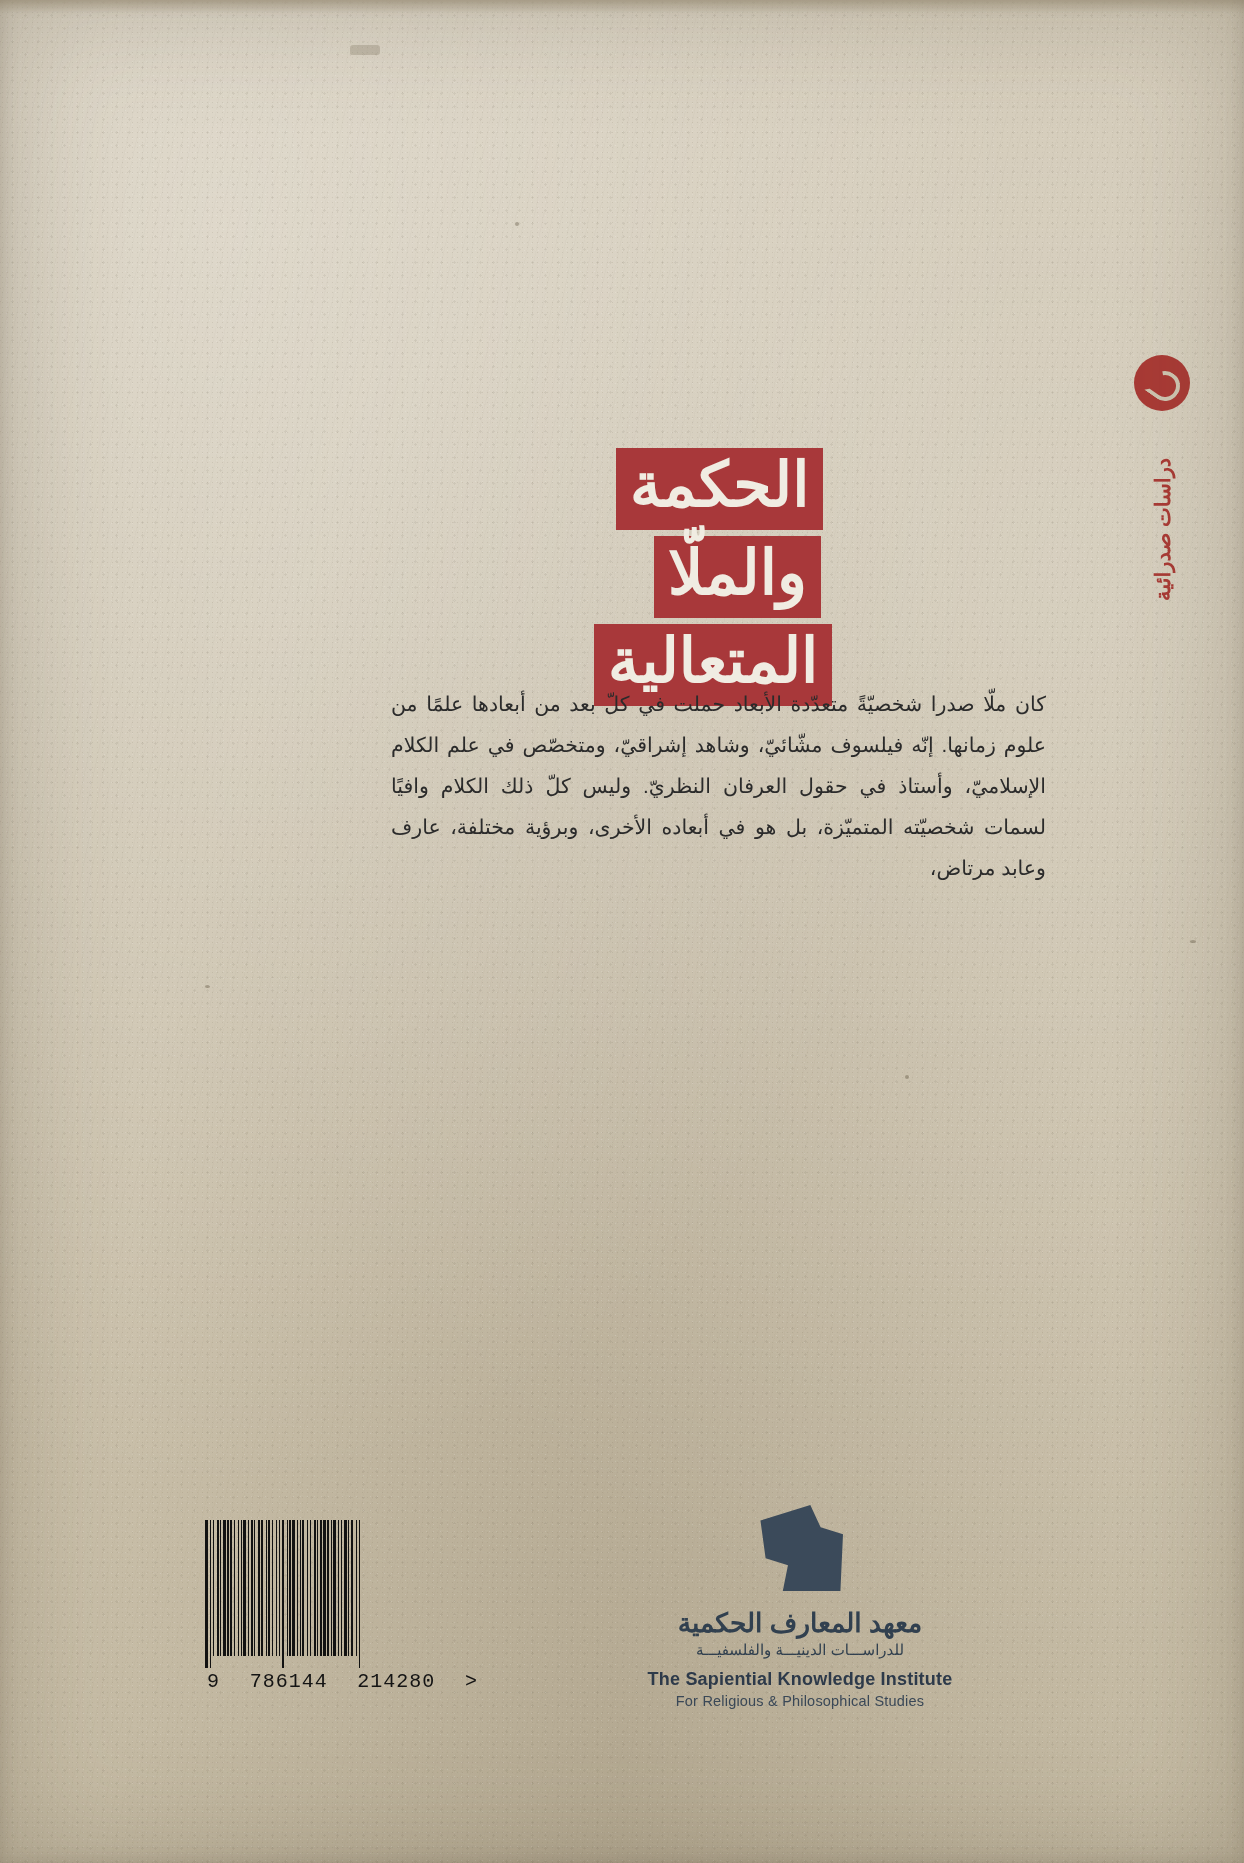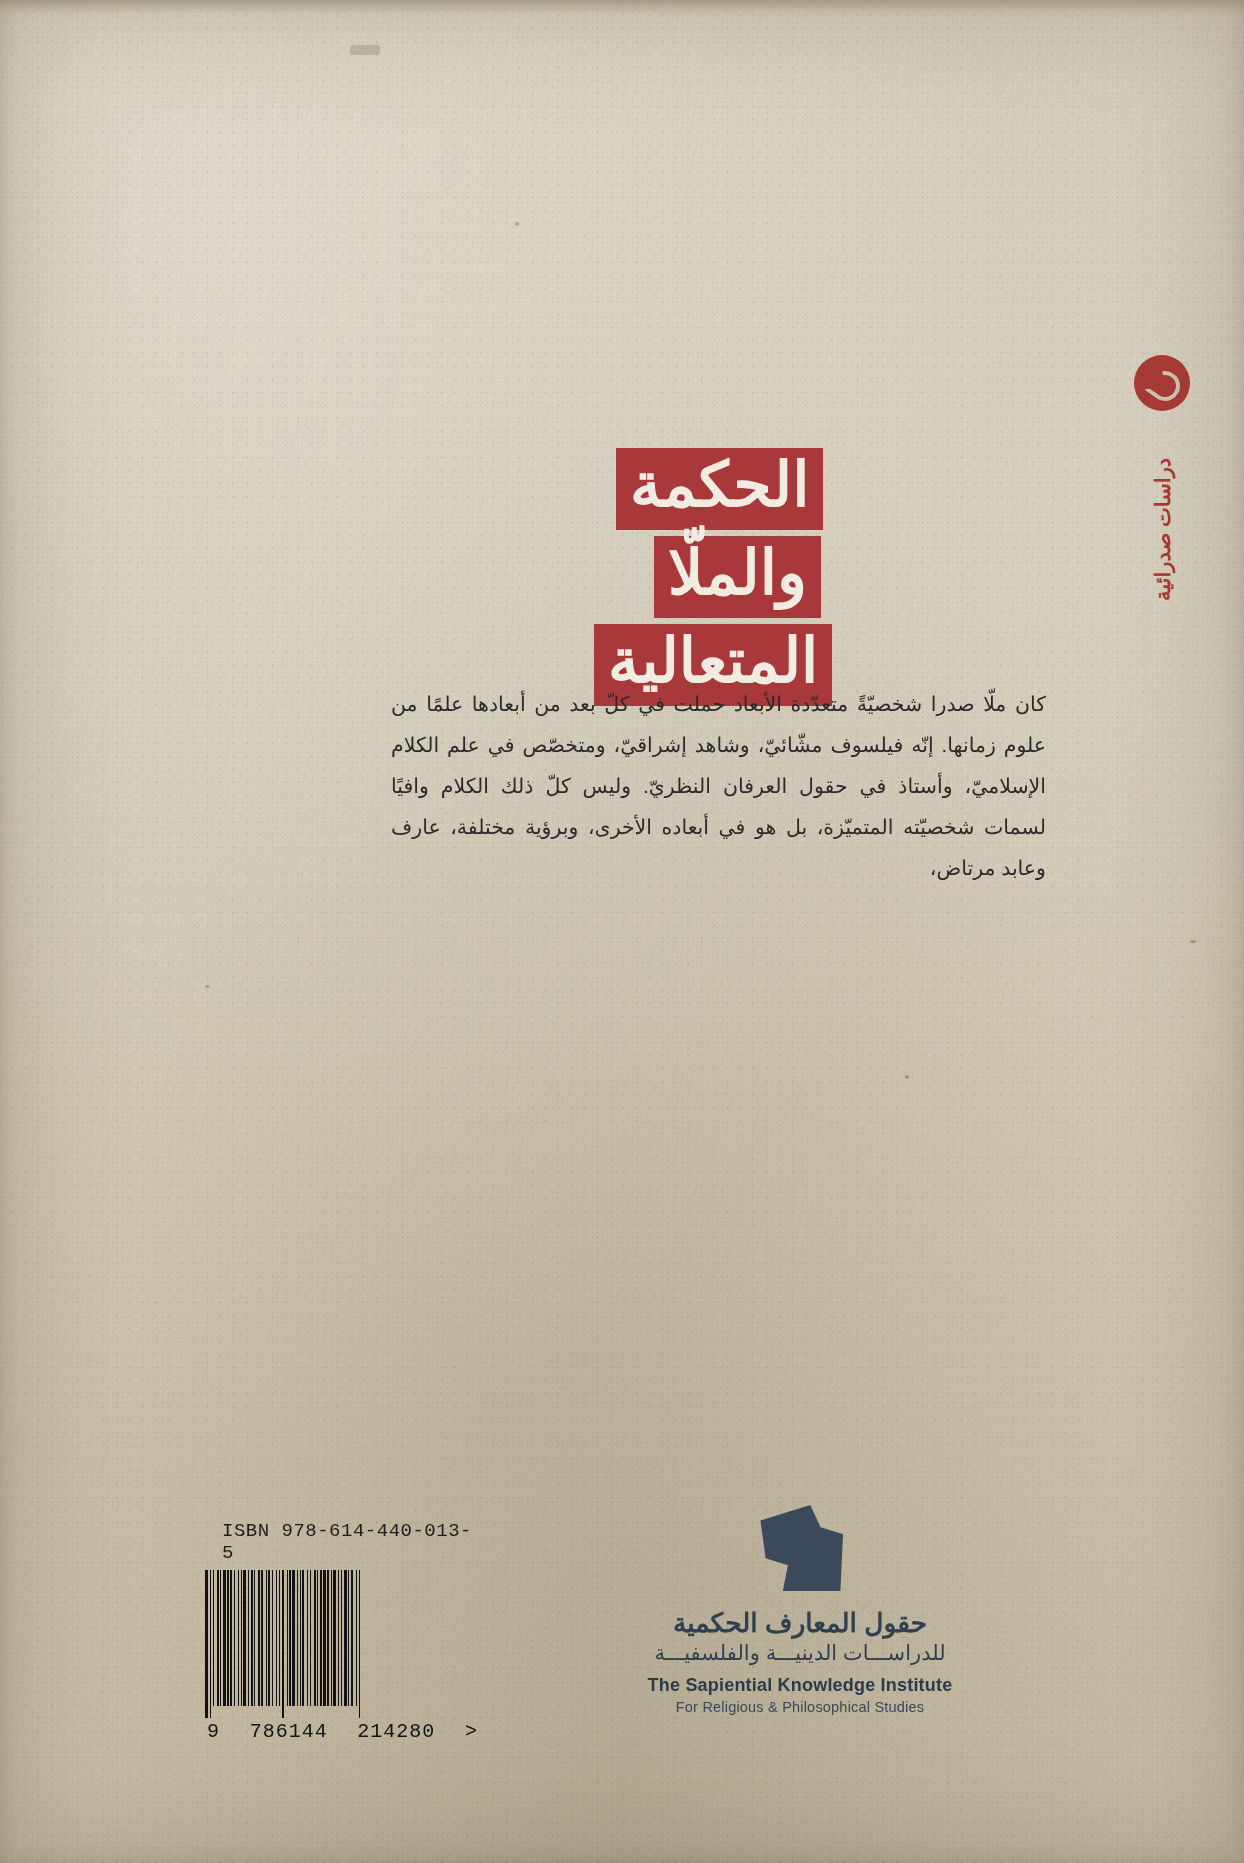--- a/index.html
+++ b/index.html
@@ -197,21 +197,21 @@
     clip-path: polygon(4% 18%, 62% 0%, 74% 26%, 100% 34%, 97% 100%, 30% 100%, 36% 70%, 10% 62%);
   }
   .pub-ar-1 {
     font-size: 26.5px;
     font-weight: bold;
     letter-spacing: 2px;
     color: #31404f;
     margin-bottom: 2px;
   }
   .pub-ar-2 {
-    font-size: 21px;
+    font-size: 15px;
     letter-spacing: 1px;
     color: #31404f;
     margin-bottom: 10px;
   }
   .pub-en-1 {
     font-size: 18px;
     font-weight: bold;
     color: #2d3a4a;
     direction: ltr;
     letter-spacing: 0.2px;
@@ -247,21 +247,20 @@
 
   <div class="title-wrap">
     <div class="title-row" style="text-align:left;"><span class="title-line t1">الحكمة</span></div>
     <div class="title-row" style="text-align:left; margin-left:38px;"><span class="title-line t3">والملّا</span></div>
     <div class="title-row" style="text-align:left; margin-left:-22px;"><span class="title-line t2">المتعالية</span></div>
   </div>
 
   <p class="blurb">كان ملّا صدرا شخصيّةً متعدّدة الأبعاد حملت في كلّ بعد من أبعادها علمًا من علوم زمانها. إنّه فيلسوف مشّائيّ، وشاهد إشراقيّ، ومتخصّص في علم الكلام الإسلاميّ، وأستاذ في حقول العرفان النظريّ. وليس كلّ ذلك الكلام وافيًا لسمات شخصيّته المتميّزة، بل هو في أبعاده الأخرى، وبرؤية مختلفة، عارف وعابد مرتاض،</p>
 
   <div class="barcode-area">
-    <div class="isbn-text">ISBN 978-614-440-013-5</div>
     <div class="bars" id="bars">
         <i style="width: 3px; margin-bottom: 0px;"></i>
         <i class="s" style="width: 2px; margin-bottom: 0px;"></i>
         <i style="width: 1px; margin-bottom: 0px;"></i>
         <i class="s" style="width: 2px; margin-bottom: 12px;"></i>
         <i style="width: 1px; margin-bottom: 12px;"></i>
         <i class="s" style="width: 3px; margin-bottom: 12px;"></i>
         <i style="width: 2px; margin-bottom: 12px;"></i>
         <i class="s" style="width: 1px; margin-bottom: 12px;"></i>
         <i style="width: 1px; margin-bottom: 12px;"></i>
@@ -352,20 +351,20 @@
       <span>786144</span>
       <span>214280</span>
       <span>&gt;</span>
     </div>
   </div>
 
   <div class="publisher">
     <div class="pub-mark">
         <span class="shape"></span>
       </div>
-    <div class="pub-ar-1">حقول المعارف الحكمية</div>
+    <div class="pub-ar-1">معهد المعارف الحكمية</div>
     <div class="pub-ar-2">للدراســـات الدينيـــة والفلسفيـــة</div>
     <div class="pub-en-1">The Sapiential Knowledge Institute</div>
     <div class="pub-en-2">For Religious &amp; Philosophical Studies</div>
   </div>
 
   <div class="edge-shade"></div>
 </div>
 
 </body></html>

